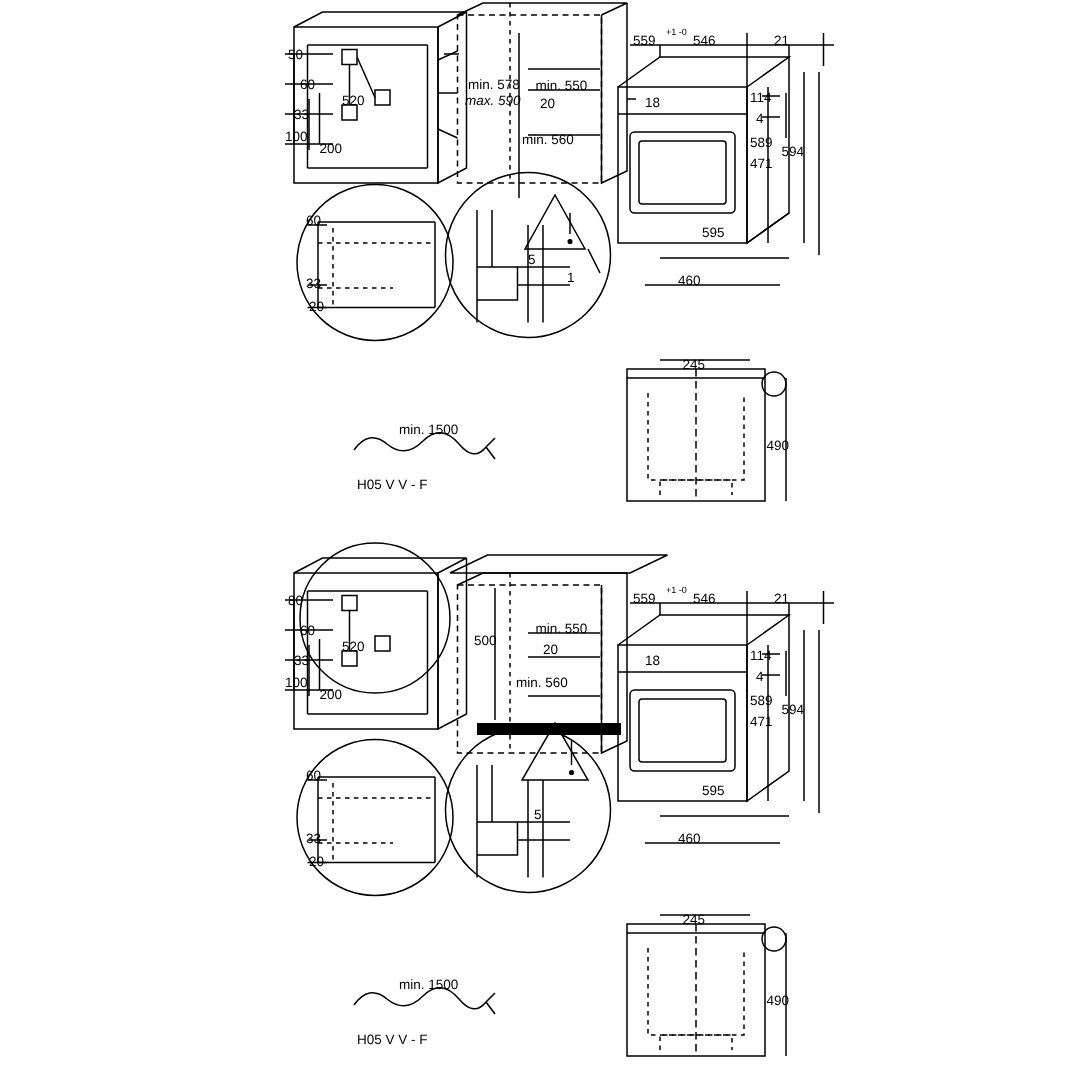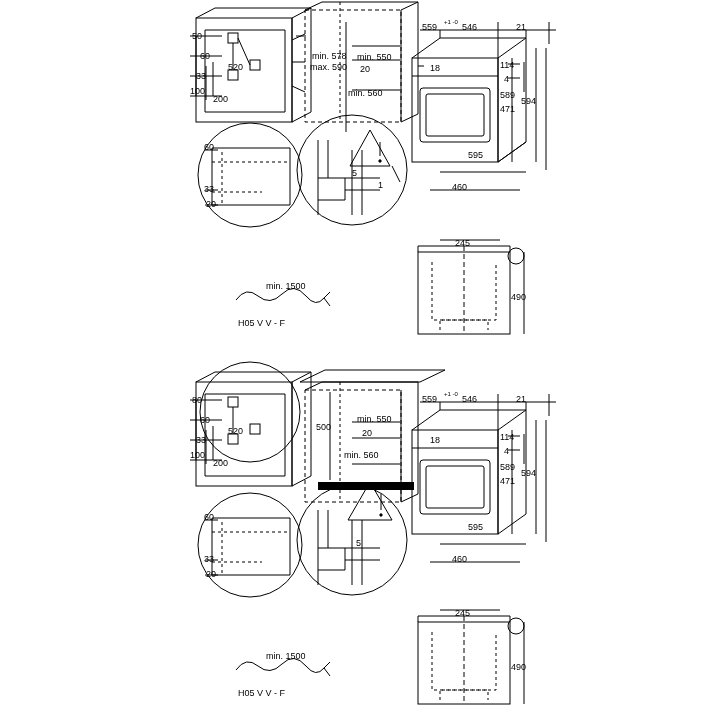--- a/index.html
+++ b/index.html
@@ -118,21 +118,21 @@
     </svg>
 
     <div class="lbl" style="left:192px;top:31px;">50</div>
     <div class="lbl" style="left:200px;top:51px;">60</div>
     <div class="lbl" style="left:196px;top:71px;">33</div>
     <div class="lbl" style="left:190px;top:86px;">100</div>
     <div class="lbl" style="left:228px;top:62px;">520</div>
     <div class="lbl" style="left:213px;top:94px;">200</div>
 
     <div class="lbl" style="left:312px;top:51px;">min. 578</div>
-    <div class="lbl" style="left:310px;top:62px;">max. 590</div>
+    <div class="lbl" style="left:310px;top:62px;font-style:italic;">max. 590</div>
 
     <div class="lbl" style="left:357px;top:52px;">min. 550</div>
     <div class="lbl" style="left:360px;top:64px;">20</div>
     <div class="lbl" style="left:348px;top:88px;">min. 560</div>
 
     <div class="lbl" style="left:204px;top:142px;">60</div>
     <div class="lbl" style="left:204px;top:184px;">33</div>
     <div class="lbl" style="left:206px;top:199px;">20</div>
 
     <div class="lbl" style="left:352px;top:168px;">5</div>

